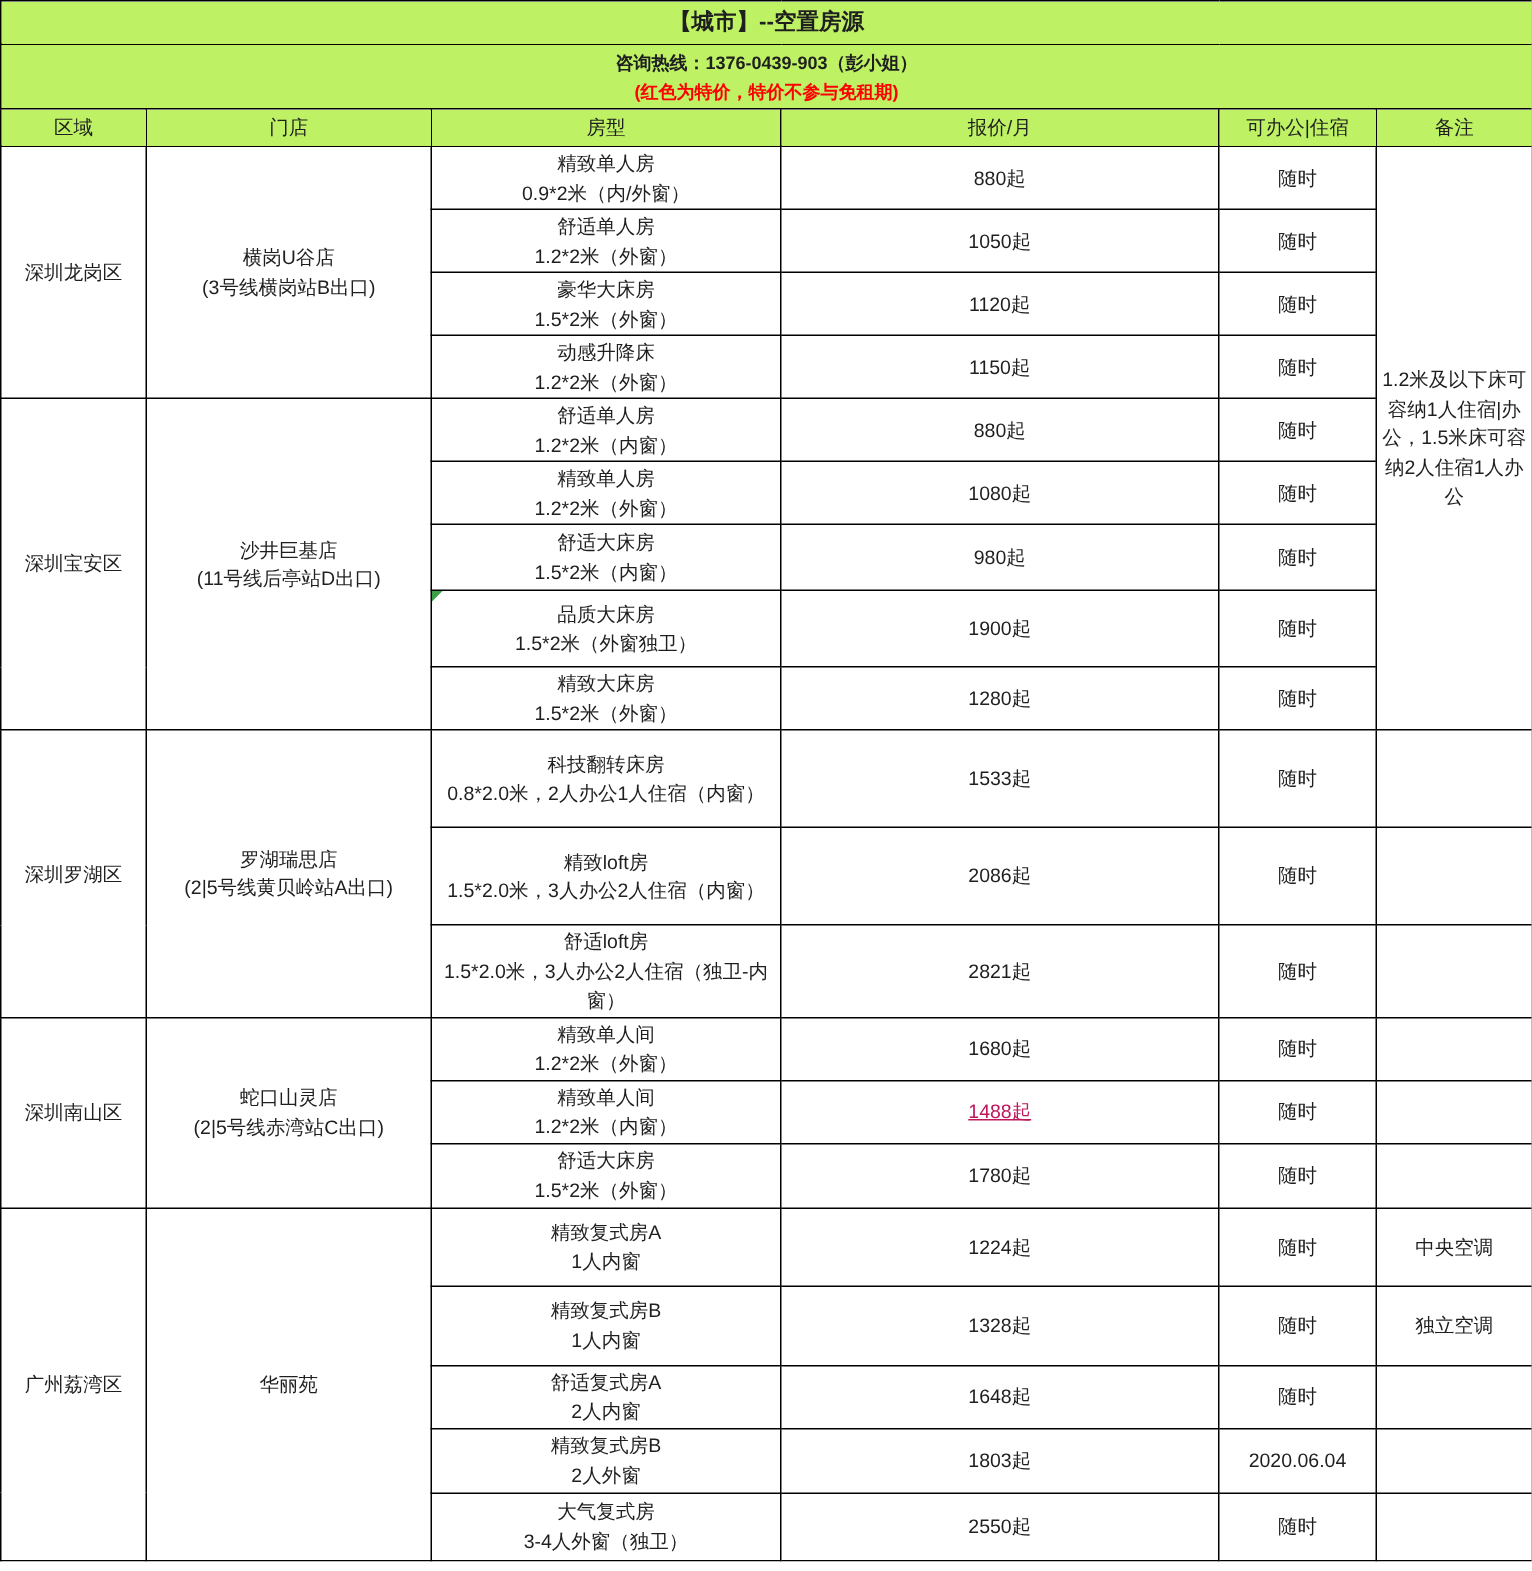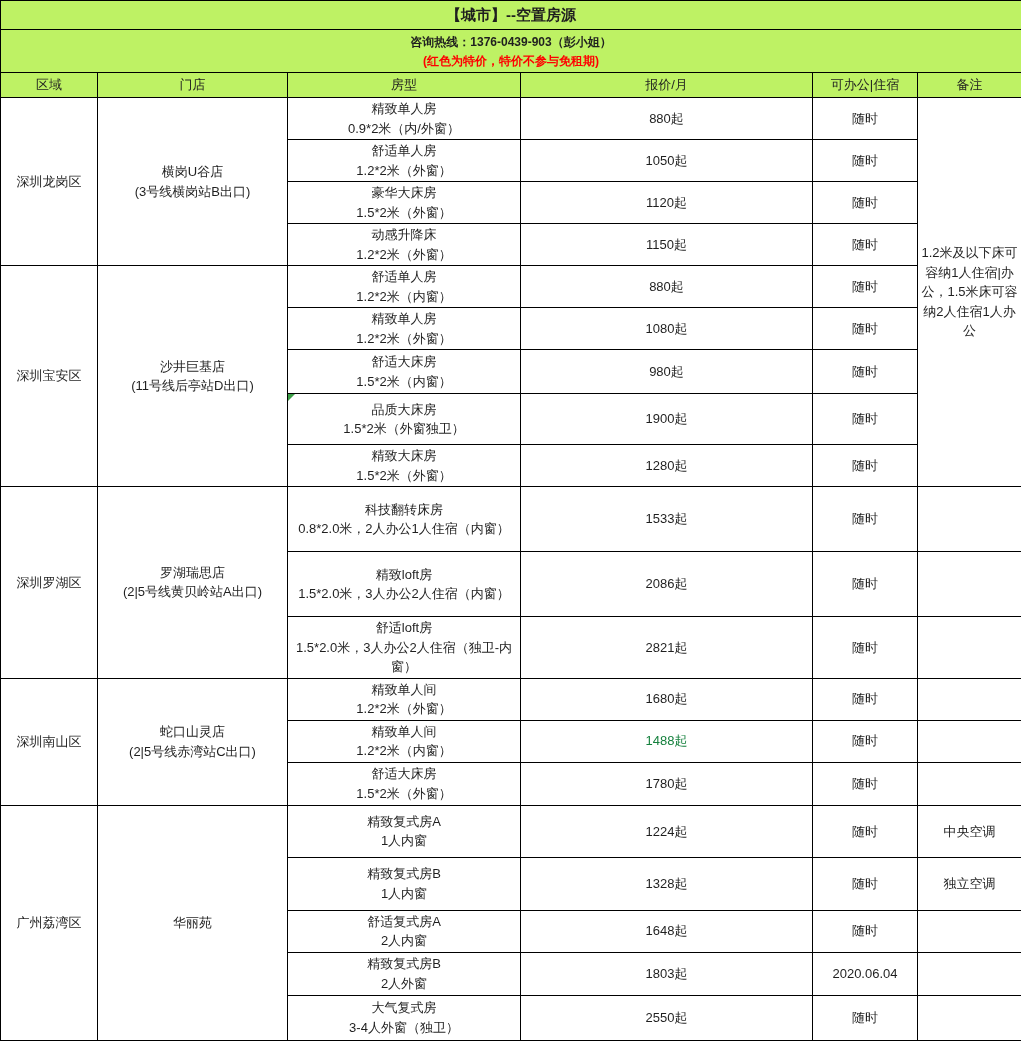--- a/index.html
+++ b/index.html
@@ -6,21 +6,21 @@
   body{font-family:"Liberation Sans","DejaVu Sans",sans-serif;color:#1f1f1f;}
   table{border-collapse:collapse;width:1021px;table-layout:fixed;}
   td{border:1px solid #000;text-align:center;vertical-align:middle;
      font-size:13px;line-height:1.5;padding:1px 2px;overflow:hidden;
      position:relative;word-break:break-all;}
   .hdr{background:#bef264;}
   .title{font-weight:bold;font-size:15px;}
   .hotline{font-weight:bold;font-size:12px;}
   .rednote{color:#ff0000;font-size:12px;margin-top:1px;font-weight:bold;}
   .colh{font-size:13px;}
-  .special{color:#15803d;}
+  .special{color:#be185d;text-decoration:underline;}
   .remark{padding:16px 3px;}
   .tri{position:absolute;top:0;left:0;width:0;height:0;
        border-top:7px solid #3c9e47;border-right:7px solid transparent;}
 </style>
 </head>
 <body>
 
 <table>
 <colgroup>
   <col style="width:97px">

